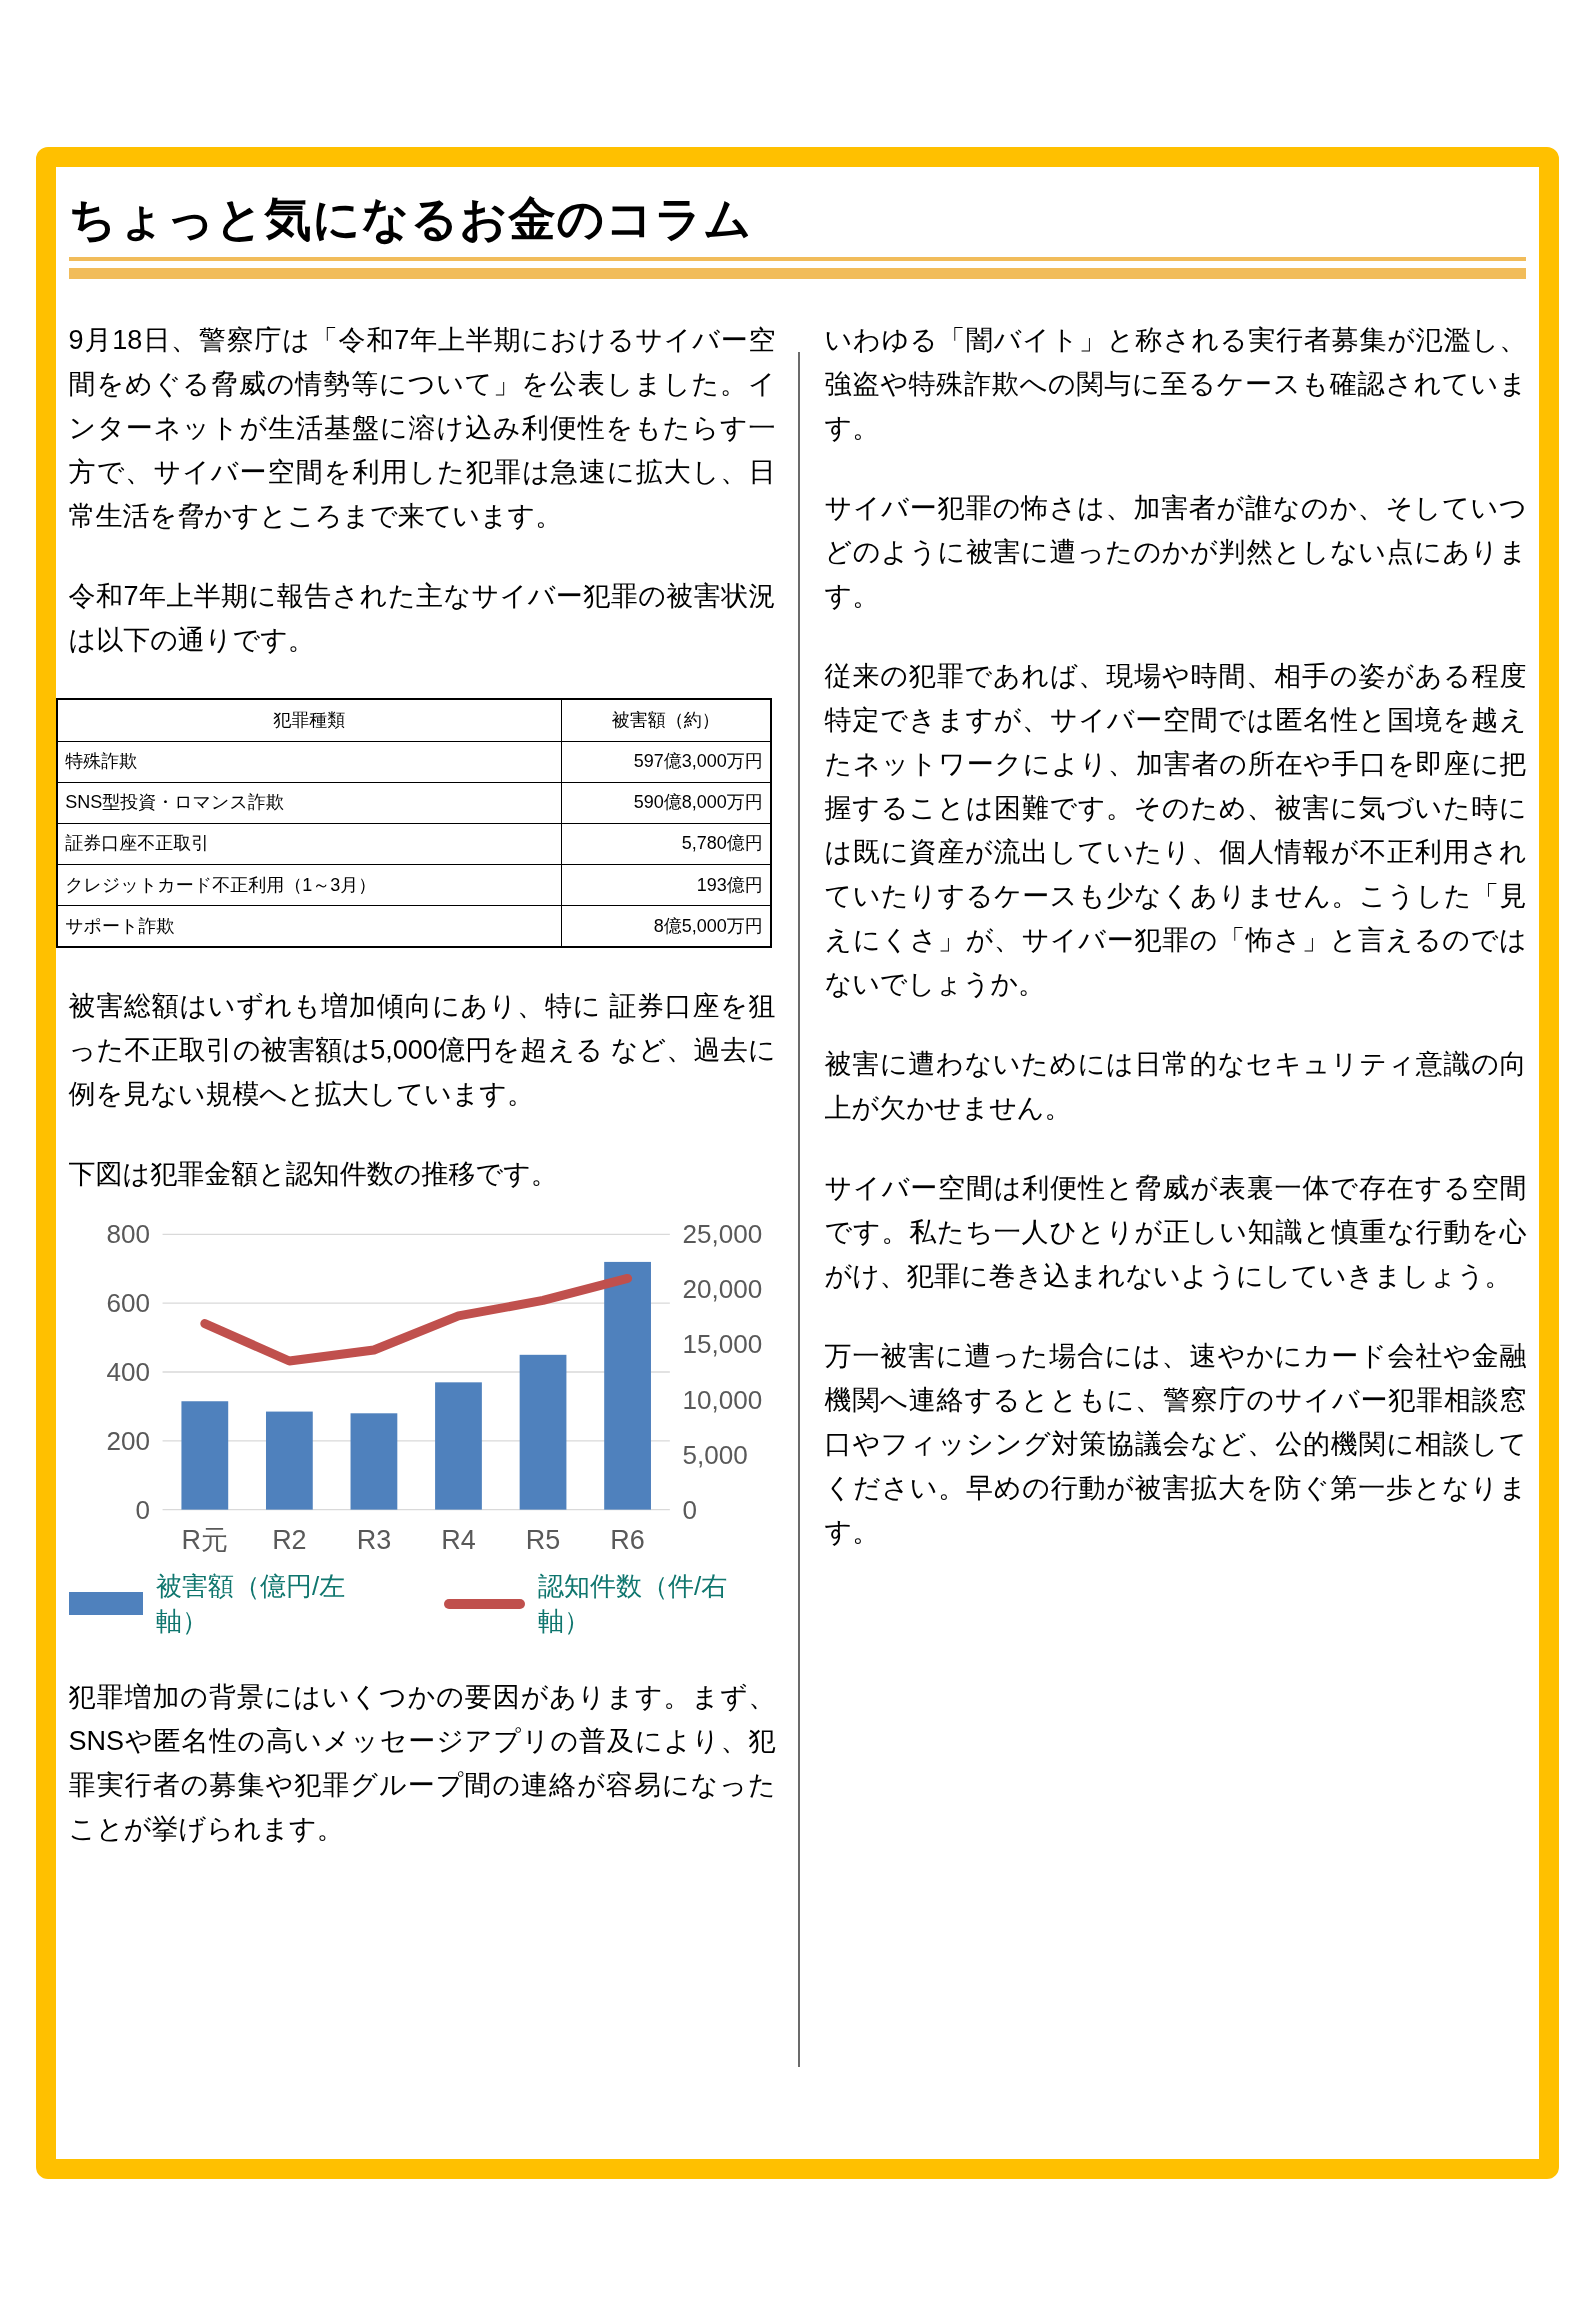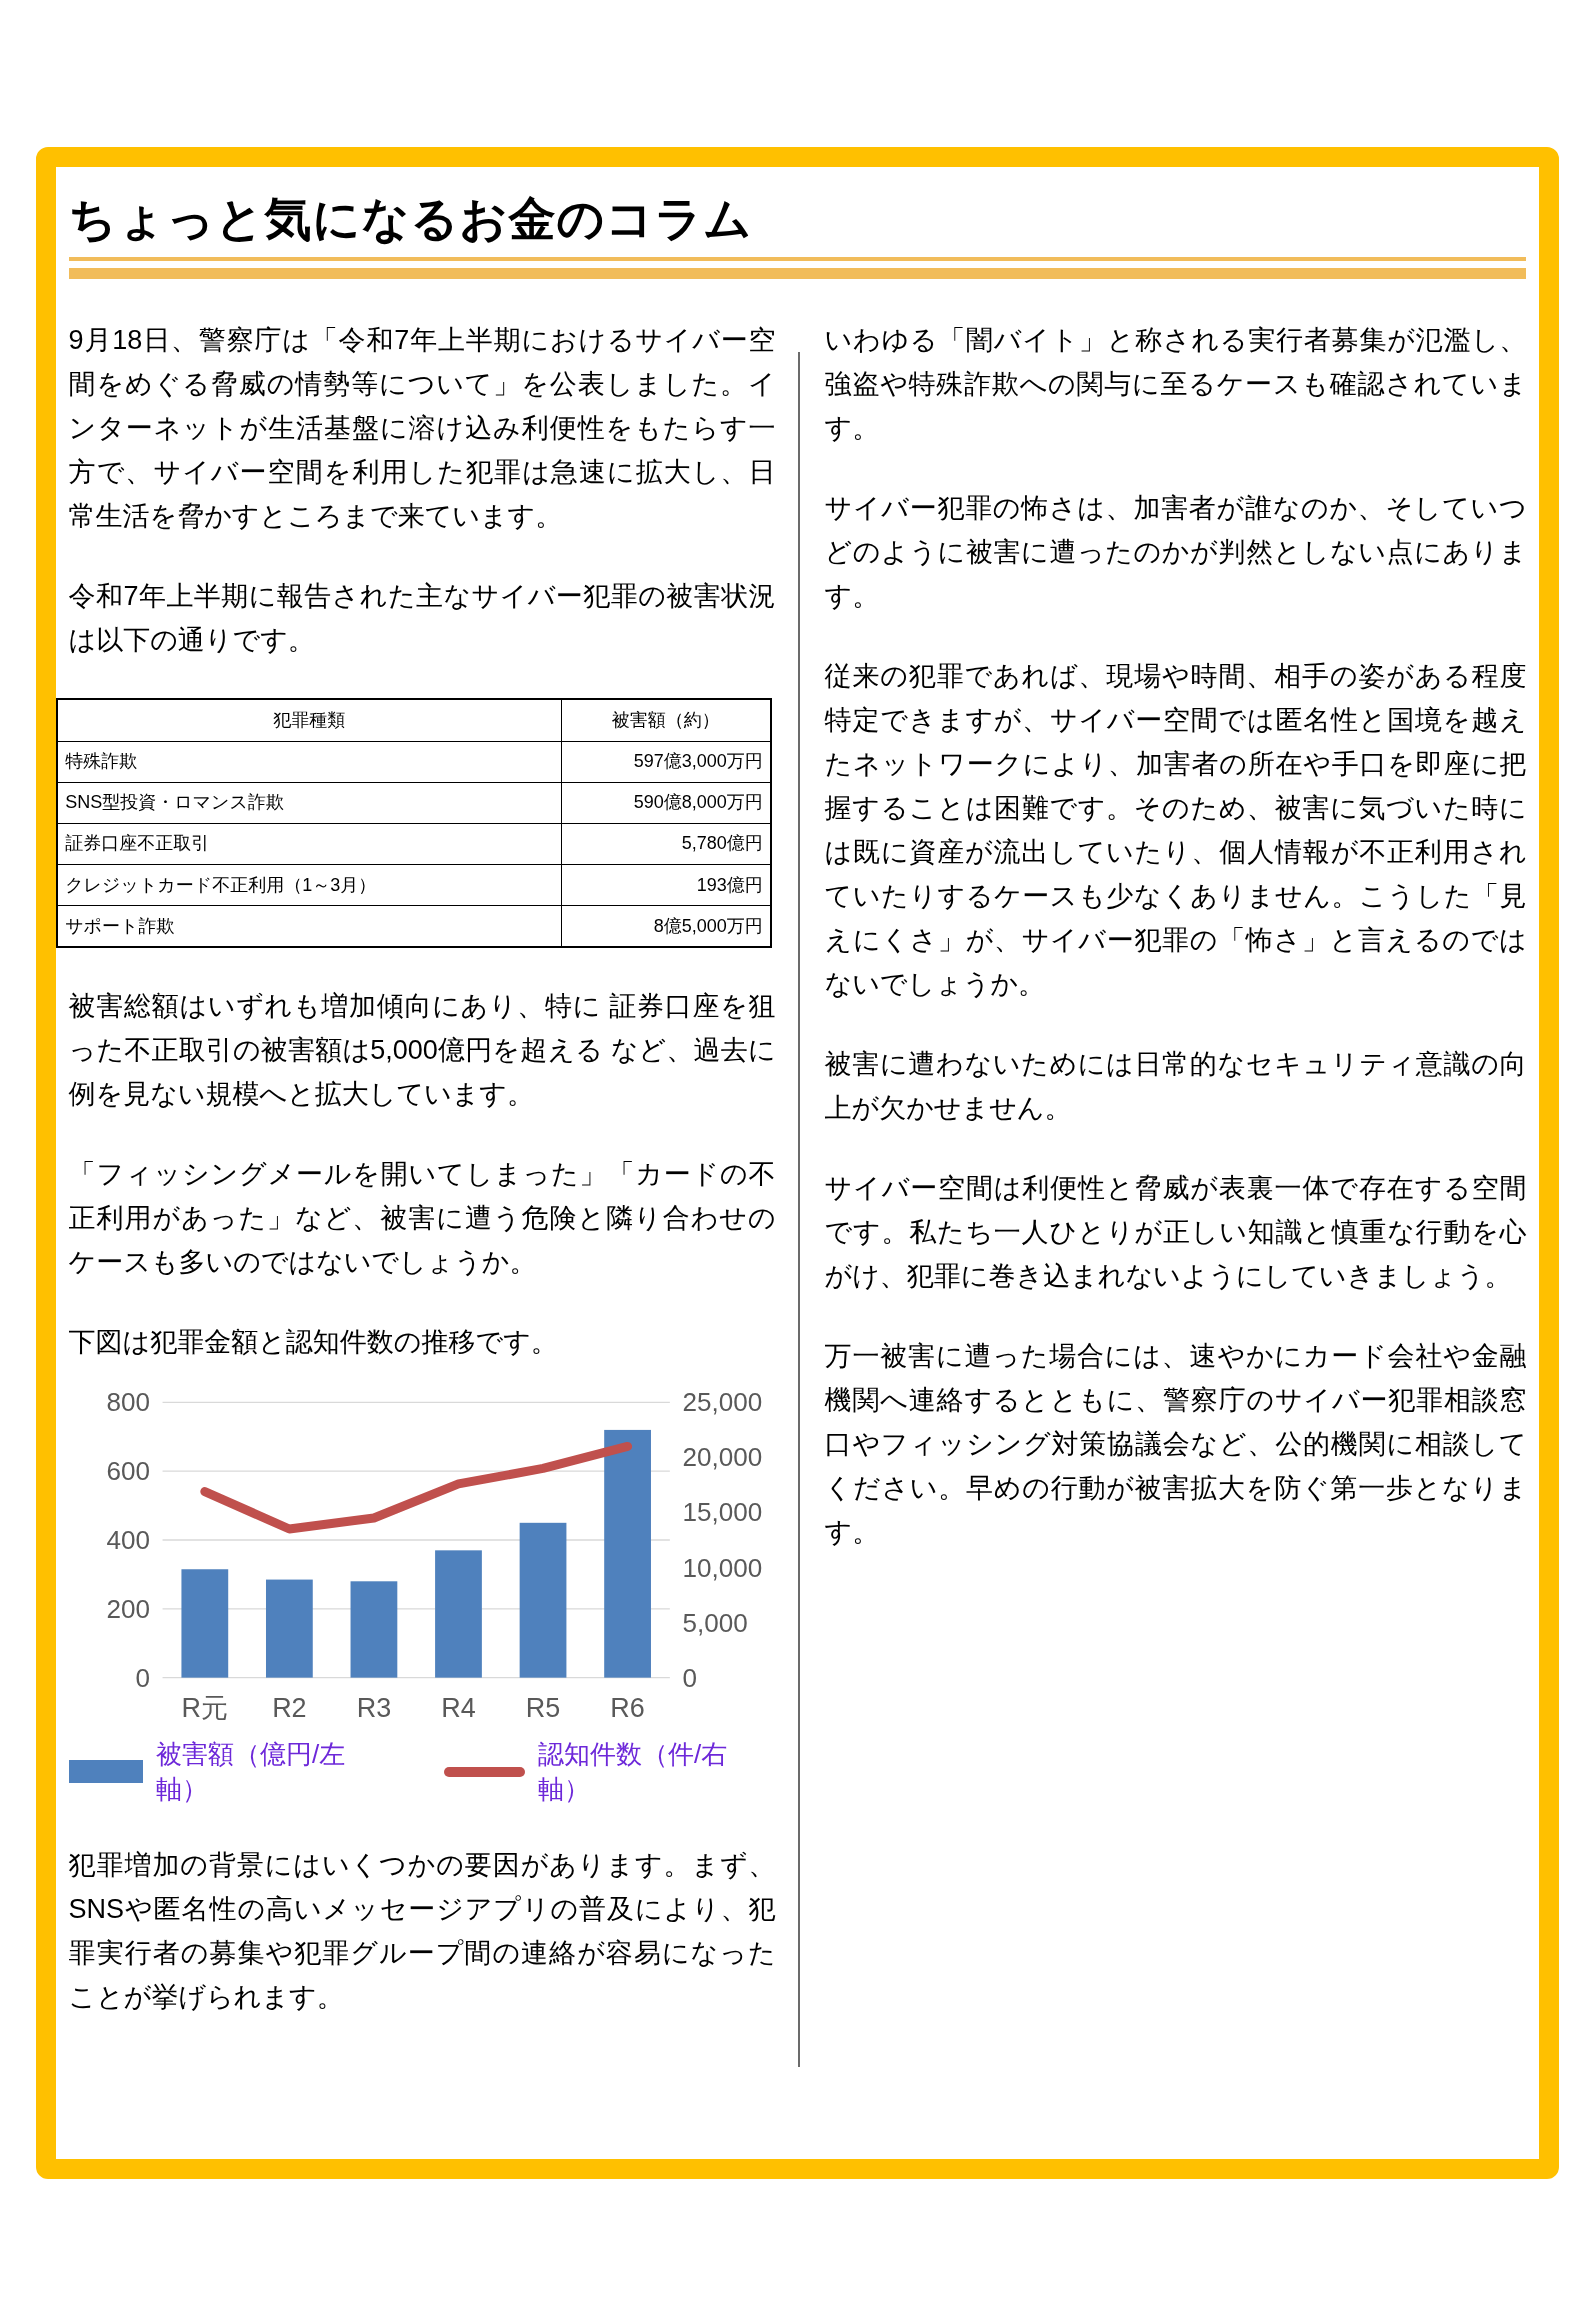--- a/index.html
+++ b/index.html
@@ -25,21 +25,21 @@
   .para.first{margin-top:8px;}
   .crime-table{border-collapse:collapse;margin:36px 0 0 -12.6px;width:714px;border:2.7px solid #000;table-layout:fixed;}
   .crime-table th,.crime-table td{border:1.8px solid #000;font-size:18px;line-height:33px;padding:3.6px 7.2px;font-weight:normal;}
   .crime-table th{text-align:center;}
   .crime-table td.cell-type{text-align:left;}
   .crime-table td.cell-amount{text-align:right;}
   .col-type{width:504px;}
   .col-amount{width:210px;}
   .chart-block{margin-top:21.6px;}
   .chart-block svg text{font-family:"Liberation Sans","DejaVu Sans",sans-serif;}
-  .legend{display:flex;justify-content:center;align-items:center;gap:50px;margin-top:3.6px;font-size:26px;color:#6d28d9;}
+  .legend{display:flex;justify-content:center;align-items:center;gap:50px;margin-top:3.6px;font-size:26px;color:#0f766e;}
   .legend-item{display:flex;align-items:center;gap:12.6px;}
   .swatch-bar{width:76px;height:23.4px;background:#4F81BD;}
   .swatch-line{width:83px;height:10px;border-radius:5.4px;background:#C0504D;}
   ul.bullets{list-style:none;margin:36px 0 0;padding:0;}
   ul.bullets li{position:relative;padding-left:41px;font-size:27px;line-height:44px;text-align:justify;margin:0;}
   ul.bullets li::before{content:"•";position:absolute;left:5.4px;top:0;font-size:25px;}
 </style>
 </head>
 <body>
 
@@ -88,21 +88,20 @@
             <td class="cell-amount">193億円</td>
           </tr>
           <tr>
             <td class="cell-type">サポート詐欺</td>
             <td class="cell-amount">8億5,000万円</td>
           </tr>
         </tbody>
       </table>
 
       <p class="para">被害総額はいずれも増加傾向にあり、特に 証券口座を狙った不正取引の被害額は5,000億円を超える など、過去に例を見ない規模へと拡大しています。</p>
-      <p class="para">「フィッシングメールを開いてしまった」「カードの不正利用があった」など、被害に遭う危険と隣り合わせのケースも多いのではないでしょうか。</p>
       <p class="para">下図は犯罪金額と認知件数の推移です。</p>
 
       <div class="chart-block">
         <svg width="707" height="344" viewBox="0 0 786 382">
             <line x1="104" x2="668" y1="324" y2="324" stroke="#D9D9D9" stroke-width="1.5"></line>
             <text x="90" y="334" text-anchor="end" fill="#595959" font-size="29">0</text>
             <line x1="104" x2="668" y1="247.5" y2="247.5" stroke="#D9D9D9" stroke-width="1.5"></line>
             <text x="90" y="257.5" text-anchor="end" fill="#595959" font-size="29">200</text>
             <line x1="104" x2="668" y1="171" y2="171" stroke="#D9D9D9" stroke-width="1.5"></line>
             <text x="90" y="181" text-anchor="end" fill="#595959" font-size="29">400</text>

